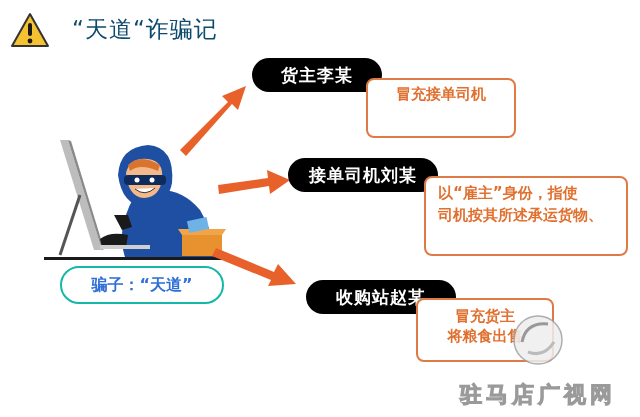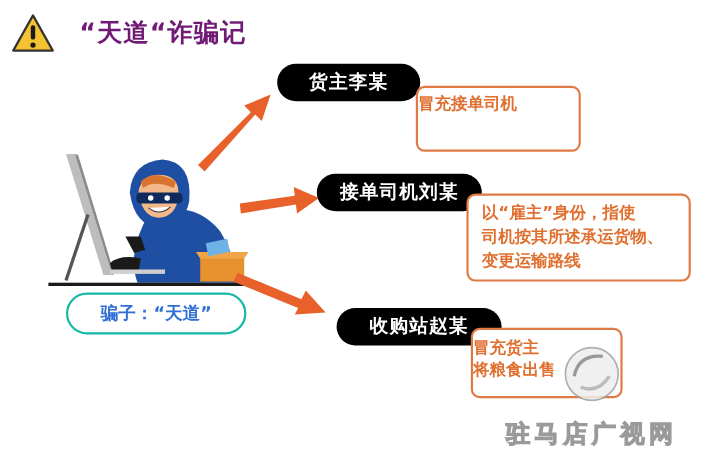--- a/index.html
+++ b/index.html
@@ -1,22 +1,22 @@
 <!DOCTYPE html>
 <html><head>
 <meta charset="utf-8">
 <style>
   html,body{margin:0;padding:0;}
   body{width:640px;height:417px;background:#ffffff;position:relative;overflow:hidden;font-family:"DejaVu Sans","Liberation Sans",sans-serif;}
   .abs{position:absolute;}
-  .title{left:72px;top:14px;font-size:23px;font-weight:bold;color:#701a75;letter-spacing:1px;}
+  .title{left:72px;top:14px;font-size:23px;font-weight:normal;color:#0c4a6e;letter-spacing:1px;}
   .warn{left:10px;top:12px;width:40px;height:36px;}
   .pill{background:#000000;color:#fff;font-weight:bold;font-size:17px;border-radius:20px;text-align:center;line-height:34px;height:34px;letter-spacing:1px;}
   .box{background:#fff;border:2px solid #e07a45;border-radius:8px;color:#e0702f;font-weight:bold;font-size:15px;line-height:20px;}
-  .center{text-align:left;margin-left:12px;}
+  .center{text-align:center;}
   .label-pill{left:60px;top:266px;width:160px;height:34px;border:2px solid #14b8a6;border-radius:20px;color:#2f6fd6;font-weight:bold;font-size:16px;line-height:34px;text-align:center;background:#fff;}
   .watermark{left:460px;top:380px;font-size:22px;color:#f4f4f4;font-weight:bold;letter-spacing:4px;-webkit-text-stroke:1px #9a9a9a;}
 </style>
 </head>
 <body>
 
 <svg class="abs warn" viewBox="0 0 40 36">
   <polygon points="20,2 38,34 2,34" fill="#f5c232" stroke="#333" stroke-width="2" stroke-linejoin="round"></polygon>
   <rect x="18" y="11" width="4" height="13" rx="2" fill="#1a1a1a"></rect>
   <circle cx="20" cy="29" r="2.4" fill="#1a1a1a"></circle>
@@ -73,21 +73,20 @@
 
 <div class="abs pill" style="left:252px;top:58px;width:130px;">货主李某</div>
 <div class="abs box center" style="left:366px;top:78px;width:146px;height:52px;padding-top:4px;">
   <div>冒充接单司机</div>
 </div>
 
 <div class="abs pill" style="left:288px;top:158px;width:150px;">接单司机刘某</div>
 <div class="abs box" style="left:424px;top:176px;width:188px;height:72px;padding:4px 0 0 12px;line-height:22px;">
   <div>以“雇主”身份，指使</div>
   <div>司机按其所述承运货物、</div>
-  <div>变更运输路线</div>
 </div>
 
 <div class="abs pill" style="left:306px;top:280px;width:150px;">收购站赵某</div>
 <div class="abs box center" style="left:416px;top:298px;width:134px;height:54px;padding-top:6px;">
   <div>冒充货主</div>
   <div>将粮食出售</div>
 </div>
 
 <svg class="abs" style="left:508px;top:312px;" width="60" height="56" viewBox="0 0 60 56">
   <circle cx="30" cy="28" r="24" fill="#eeeeee" stroke="#a0a0a0" stroke-width="1.5" opacity="0.85"></circle>

